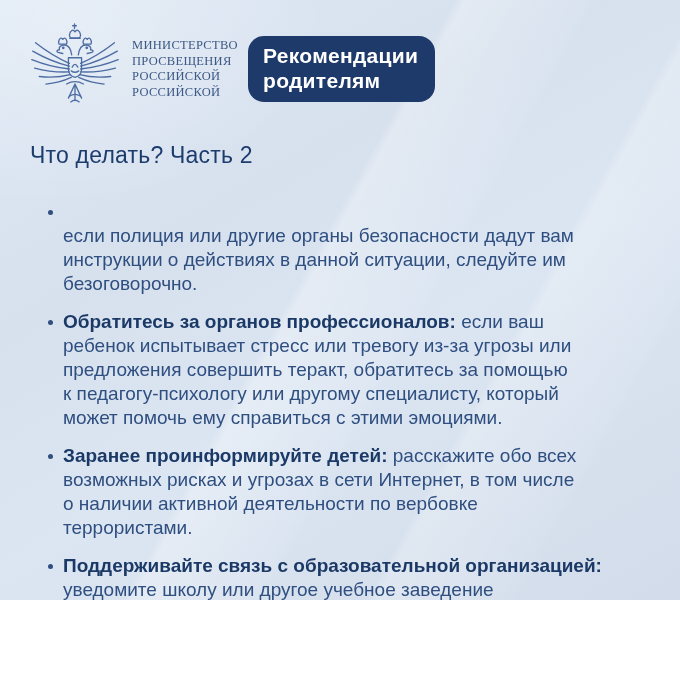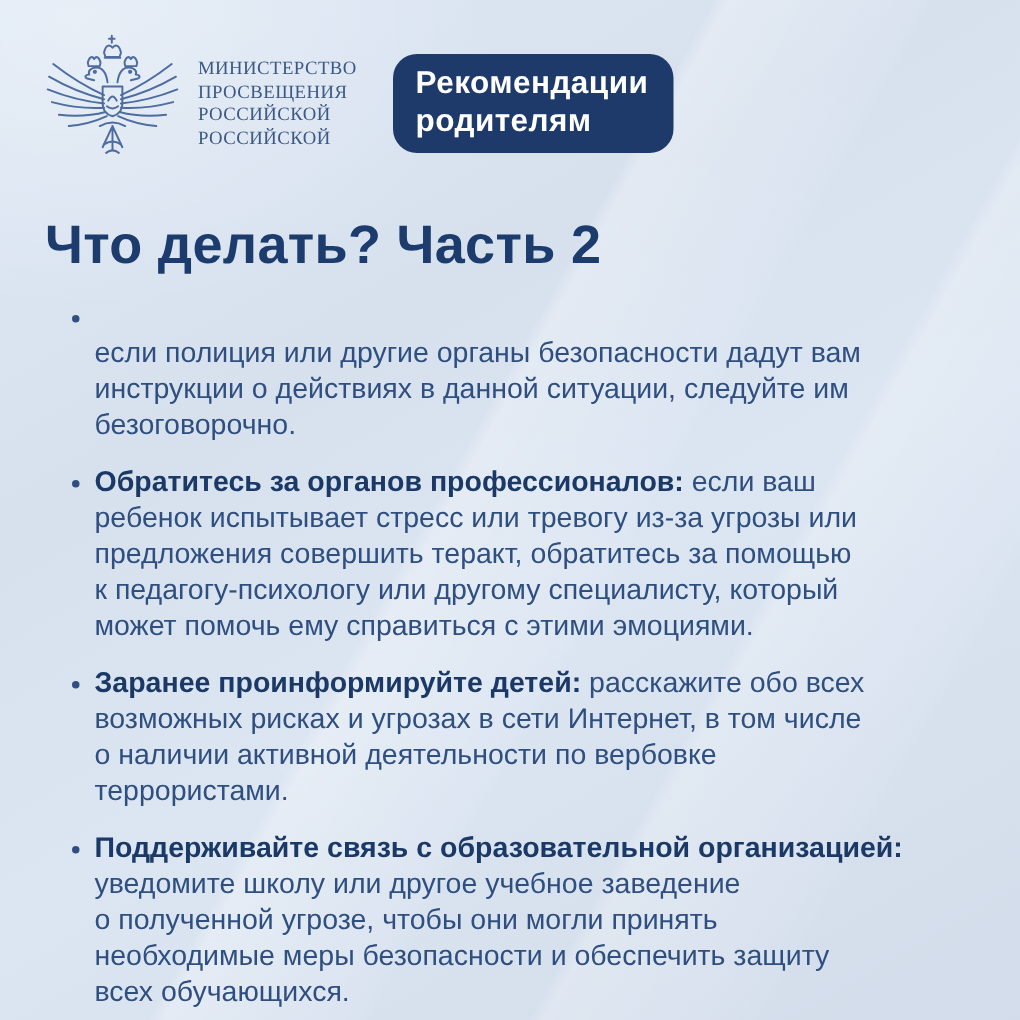--- a/index.html
+++ b/index.html
@@ -1,18 +1,18 @@
 <!DOCTYPE html>
 <html><head>
 <meta charset="utf-8">
 <style>
   html,body{margin:0;padding:0;}
   .page{
     position:relative;
-    width:680px;height:680px;
+    width:680px;height:600px;
     overflow:hidden;
     font-family:"Liberation Sans", sans-serif;
     background:linear-gradient(150deg,#dee8f4 0%,#d7e1ee 34%,#dce6f2 58%,#d2dcea 100%);
   }
   .page::before{
     content:"";
     position:absolute;inset:0;
     background:
       radial-gradient(420px 300px at 8% 2%, rgba(255,255,255,0.30), rgba(255,255,255,0) 65%),
       linear-gradient(119deg,
@@ -32,33 +32,32 @@
   }
   .emblem{width:94px;height:94px;flex:0 0 auto;}
   .emblem svg{width:100%;height:100%;}
   .ministry{
     margin-left:10px;width:116px;
     font-family:"Liberation Serif", serif;
     font-size:12.5px;line-height:15.5px;
     color:#3c5884;letter-spacing:0.3px;
   }
   .badge{
-    margin-left:14px;
     background:#1e3a6b;
     color:#ffffff;
     border-radius:16px;
     padding:7px 17px 9px 15px;
     font-weight:bold;
     font-size:21px;line-height:25px;
     letter-spacing:0.3px;
   }
   .badge span{display:block;}
   .title{
     position:absolute;top:142px;left:30px;
-    font-size:36px;font-weight:bold;
+    font-size:23px;font-weight:normal;
     color:#1d3c6e;letter-spacing:0.2px;
   }
   .list{
     position:absolute;top:200px;left:46px;width:600px;
     margin:0;padding:0;list-style:none;
   }
   .list li{
     position:relative;
     padding-left:17px;
     margin:0 0 14px 0;

